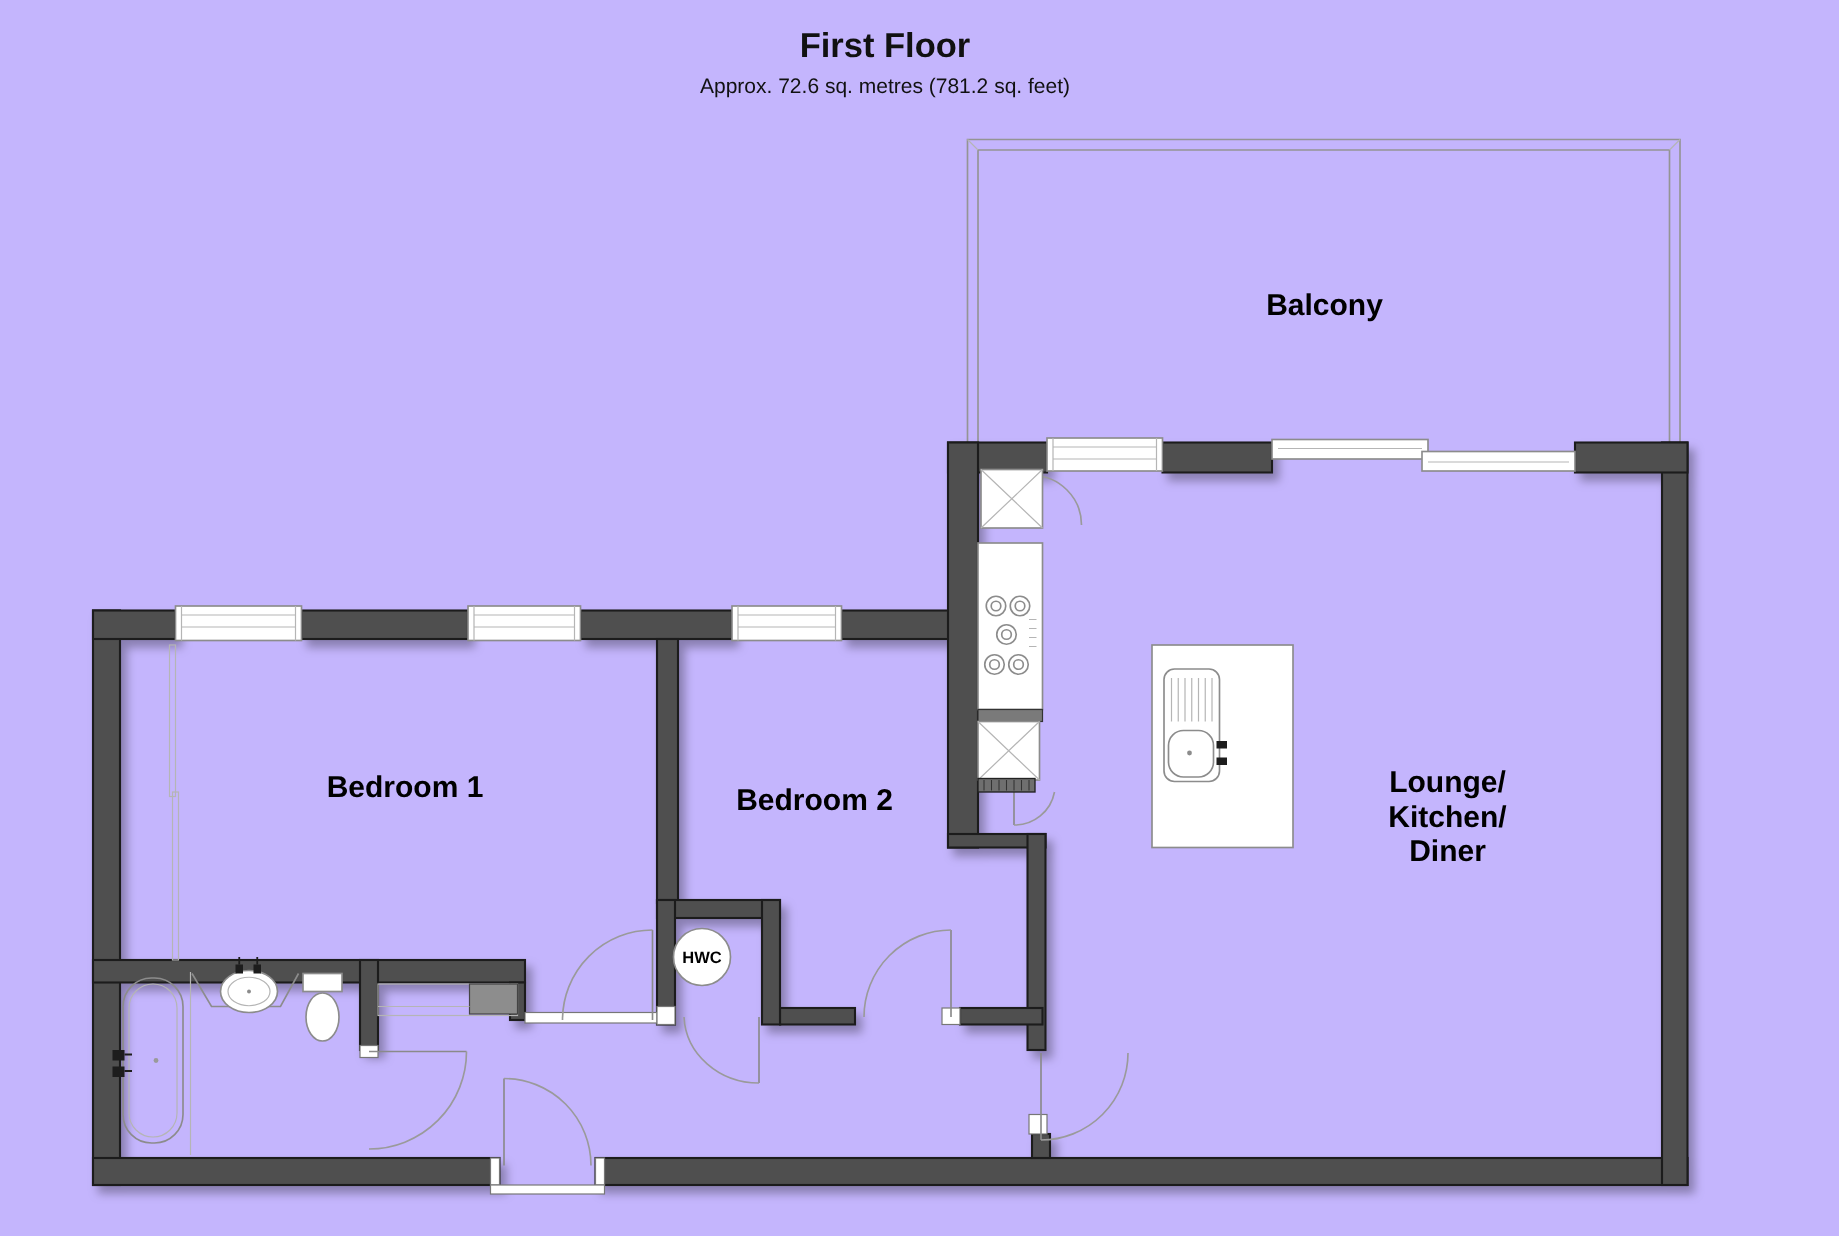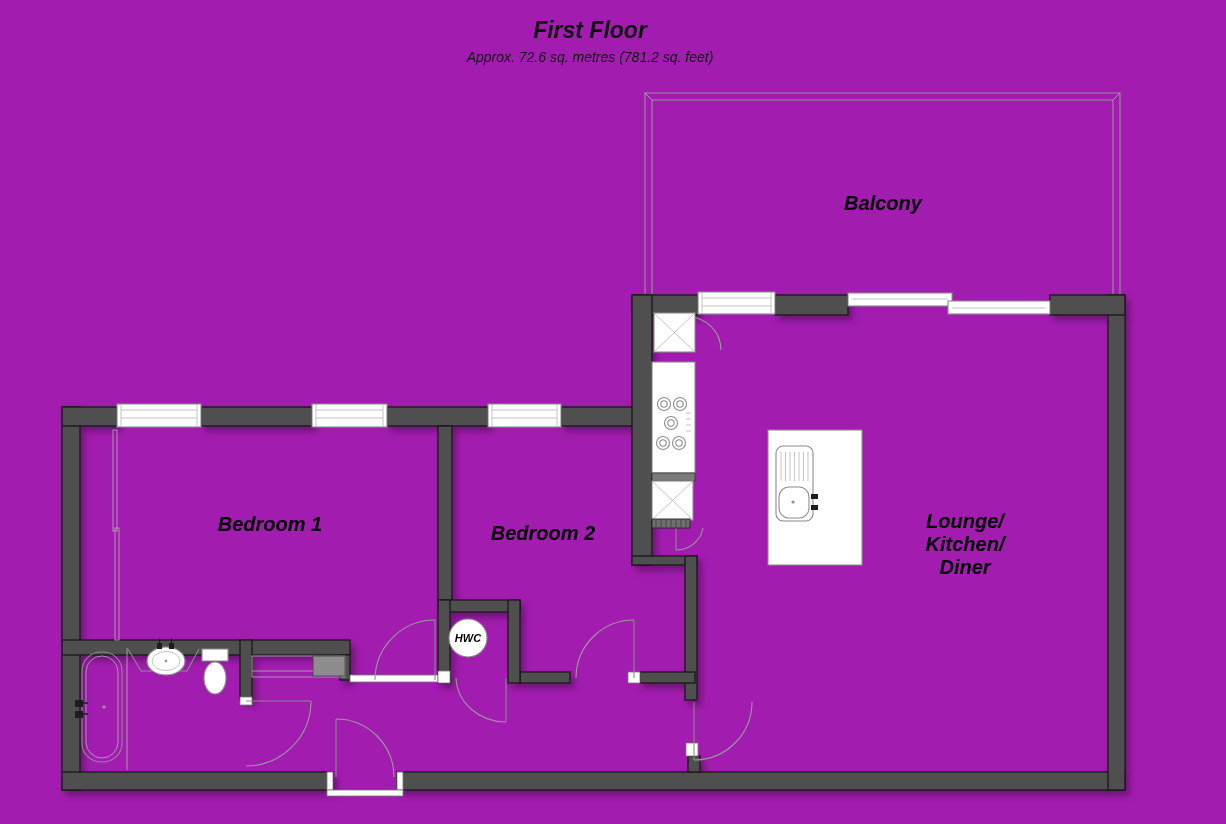--- a/index.html
+++ b/index.html
@@ -1,17 +1,17 @@
 <!DOCTYPE html>
 <html><head>
 <meta charset="utf-8">
 <style>
   html,body{margin:0;padding:0;background:#ffffff;}
-  .canvas{position:relative;width:1226px;height:824px;background:#a21caf;overflow:hidden;
-          font-family:"Liberation Sans", sans-serif;font-style:italic;}
+  .canvas{position:relative;width:1226px;height:824px;background:#c4b5fd;overflow:hidden;
+          font-family:"Liberation Sans", sans-serif;}
   svg{display:block;}
   .room-label{font-family:"Liberation Sans", sans-serif;font-weight:bold;font-size:20px;fill:#000;}
   .hwc-label{font-family:"Liberation Sans", sans-serif;font-weight:bold;font-size:11px;fill:#000;}
   .title-text{font-family:"Liberation Sans", sans-serif;font-weight:bold;font-size:23px;fill:#111;}
   .subtitle-text{font-family:"Liberation Sans", sans-serif;font-size:14px;fill:#111;}
   .wall{fill:#4f4f4f;stroke:#1c1c1c;stroke-width:1.4;}
   .sill{fill:#ffffff;stroke:#777;stroke-width:0.8;}
   .thin{stroke:#949494;stroke-width:1.1;fill:none;}
   .thin2{stroke:#b5b5b5;stroke-width:0.8;fill:none;}
   .fixt{stroke:#8c8c8c;stroke-width:1.1;fill:#ffffff;}

